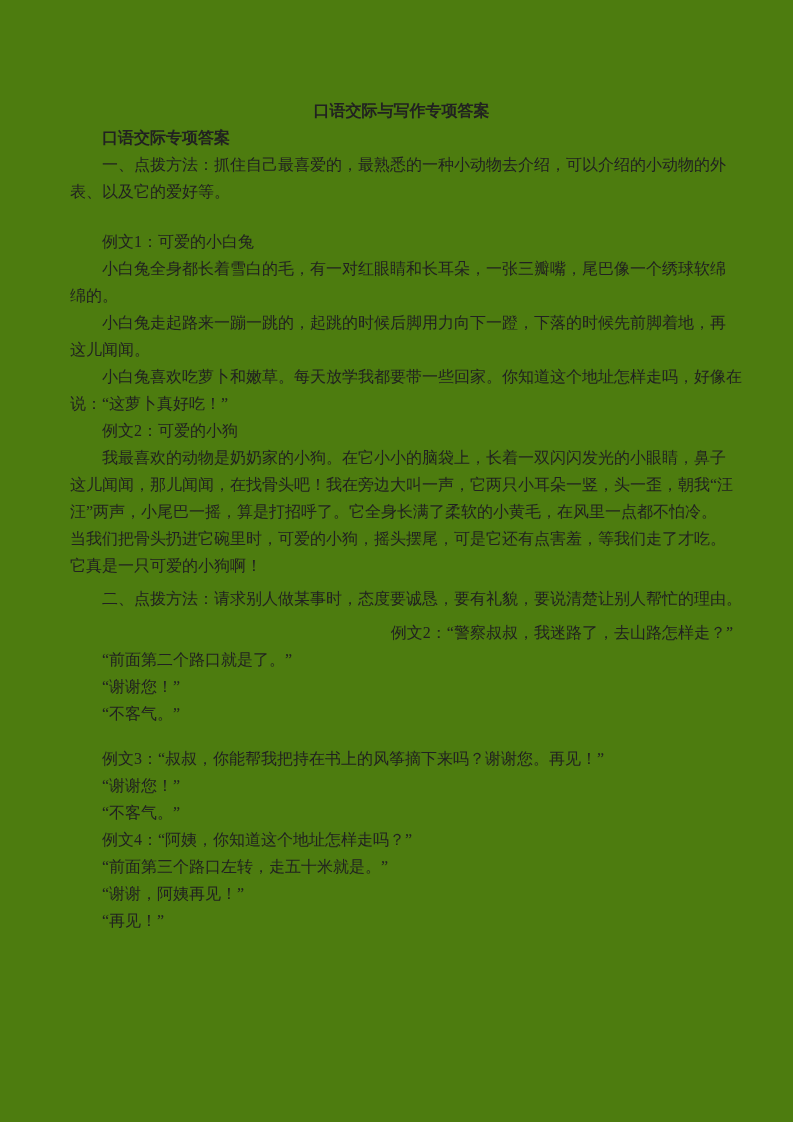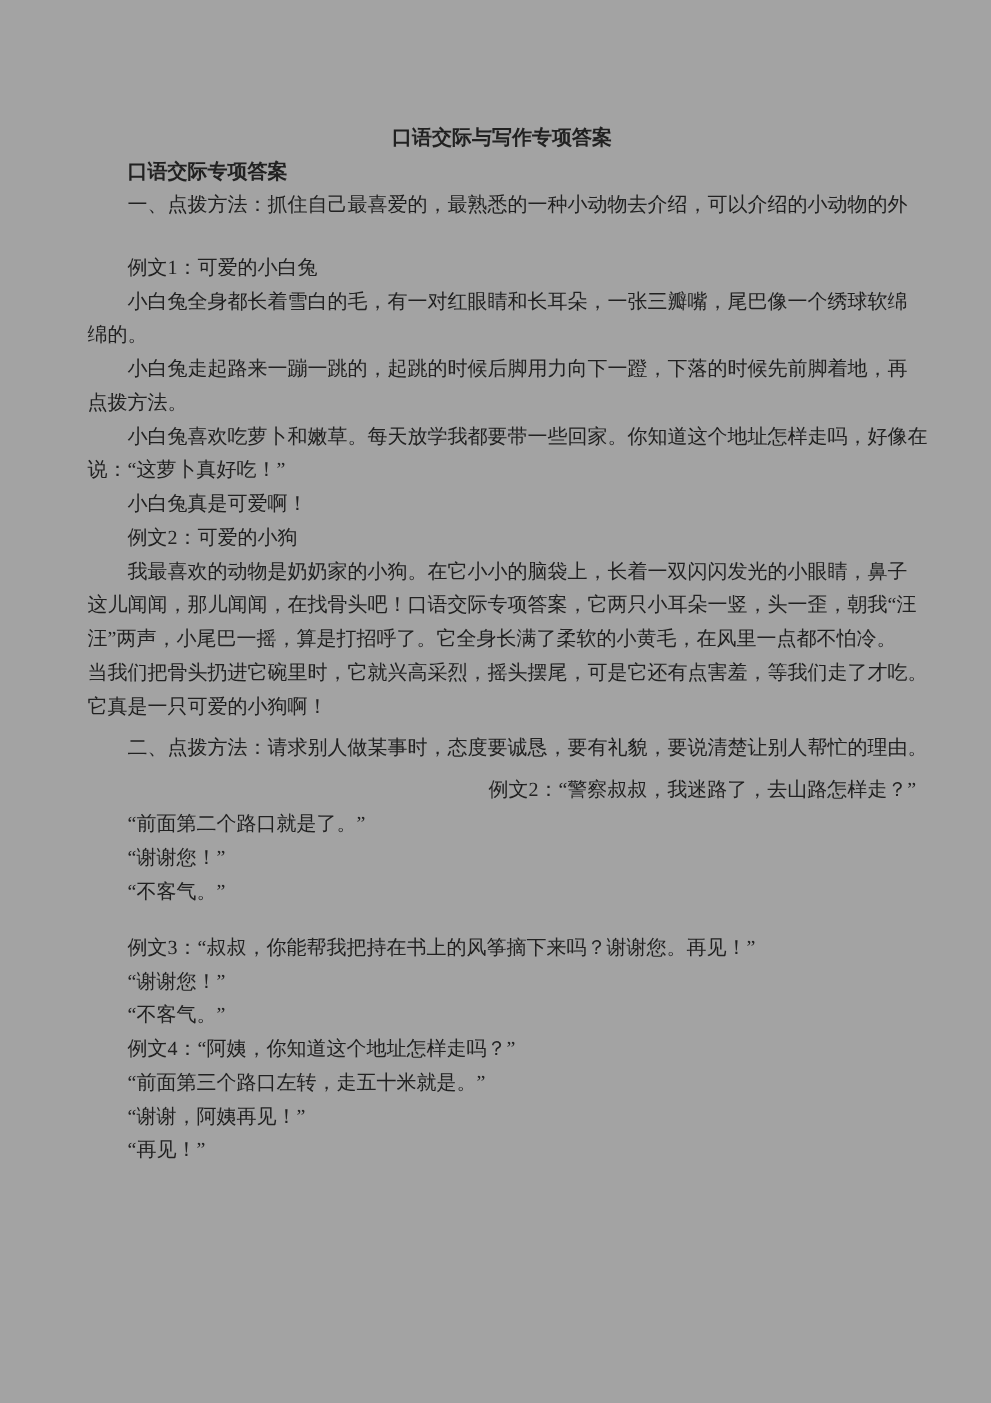--- a/index.html
+++ b/index.html
@@ -13,21 +13,21 @@
     overflow: hidden;
     font-family: "Liberation Serif", "DejaVu Serif", serif;
     font-size: 16px;
     color: #212121;
   }
   .page {
     box-sizing: border-box;
     width: 793px;
     height: 1122px;
     padding: 97px 60px 0 70px;
-    background: #a3a3a3;
+    background: #4d7c0f;
   }
   .doc-title {
     height: 27px;
     line-height: 27px;
     text-align: center;
     font-weight: bold;
     white-space: pre;
   }
   .line {
     height: 27px;
@@ -43,33 +43,33 @@
   }
 </style>
 </head>
 <body style="background: rgb(255, 255, 255); color: rgb(33, 33, 33);">
 
 <div class="page">
   <div class="doc-title">口语交际与写作专项答案</div>
   <div>
       <div class="line indent bold">口语交际专项答案</div>
       <div class="line indent">一、点拨方法：抓住自己最喜爱的，最熟悉的一种小动物去介绍，可以介绍的小动物的外</div>
+      <div class="line">表、以及它的爱好等。</div>
       <div class="line indent" style="margin-top: 23px;">例文1：可爱的小白兔</div>
       <div class="line indent">小白兔全身都长着雪白的毛，有一对红眼睛和长耳朵，一张三瓣嘴，尾巴像一个绣球软绵</div>
       <div class="line">绵的。</div>
       <div class="line indent">小白兔走起路来一蹦一跳的，起跳的时候后脚用力向下一蹬，下落的时候先前脚着地，再</div>
-      <div class="line">点拨方法。</div>
+      <div class="line">这儿闻闻。</div>
       <div class="line indent">小白兔喜欢吃萝卜和嫩草。每天放学我都要带一些回家。你知道这个地址怎样走吗，好像在</div>
       <div class="line">说：“这萝卜真好吃！”</div>
-      <div class="line indent">小白兔真是可爱啊！</div>
       <div class="line indent">例文2：可爱的小狗</div>
       <div class="line indent">我最喜欢的动物是奶奶家的小狗。在它小小的脑袋上，长着一双闪闪发光的小眼睛，鼻子</div>
-      <div class="line">这儿闻闻，那儿闻闻，在找骨头吧！口语交际专项答案，它两只小耳朵一竖，头一歪，朝我“汪</div>
+      <div class="line">这儿闻闻，那儿闻闻，在找骨头吧！我在旁边大叫一声，它两只小耳朵一竖，头一歪，朝我“汪</div>
       <div class="line">汪”两声，小尾巴一摇，算是打招呼了。它全身长满了柔软的小黄毛，在风里一点都不怕冷。</div>
-      <div class="line">当我们把骨头扔进它碗里时，它就兴高采烈，摇头摆尾，可是它还有点害羞，等我们走了才吃。</div>
+      <div class="line">当我们把骨头扔进它碗里时，可爱的小狗，摇头摆尾，可是它还有点害羞，等我们走了才吃。</div>
       <div class="line">它真是一只可爱的小狗啊！</div>
       <div class="line indent" style="margin-top: 6px;">二、点拨方法：请求别人做某事时，态度要诚恳，要有礼貌，要说清楚让别人帮忙的理由。</div>
       <div class="line indent" style="margin-top: 7px; text-align: right;">例文2：“警察叔叔，我迷路了，去山路怎样走？”</div>
       <div class="line indent">“前面第二个路口就是了。”</div>
       <div class="line indent">“谢谢您！”</div>
       <div class="line indent">“不客气。”</div>
       <div class="line indent" style="margin-top: 18px;">例文3：“叔叔，你能帮我把持在书上的风筝摘下来吗？谢谢您。再见！”</div>
       <div class="line indent">“谢谢您！”</div>
       <div class="line indent">“不客气。”</div>
       <div class="line indent">例文4：“阿姨，你知道这个地址怎样走吗？”</div>

